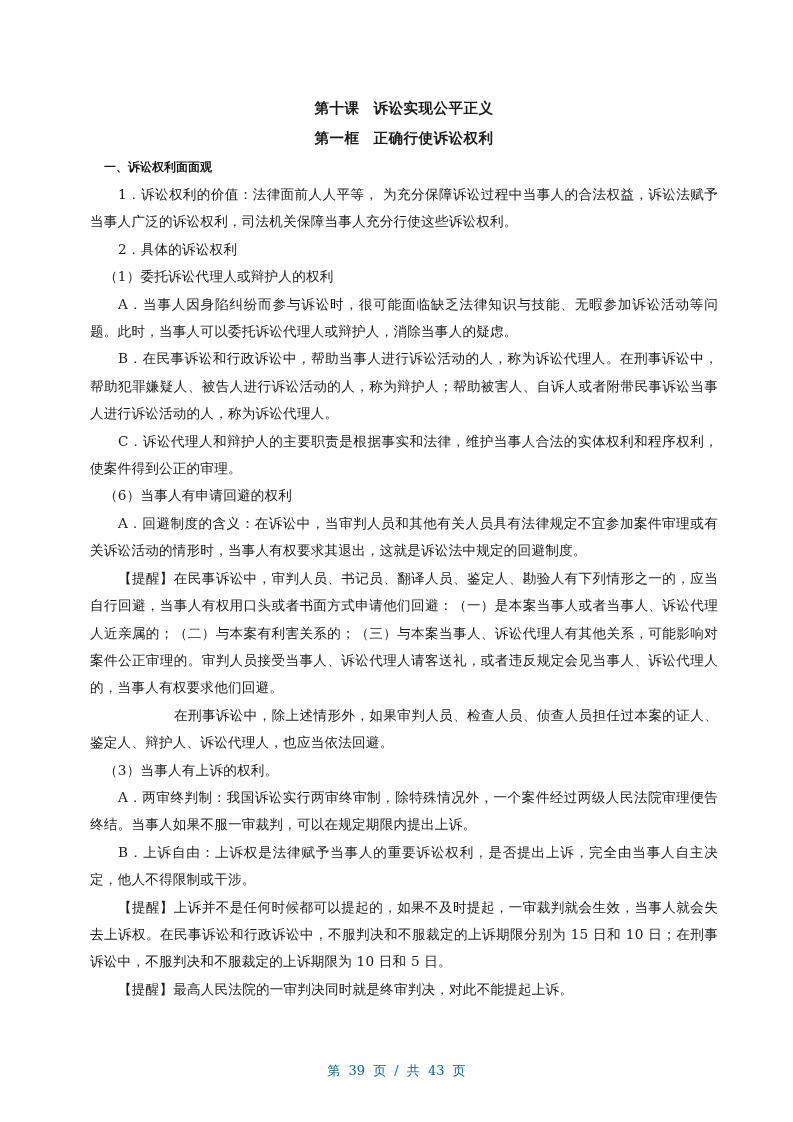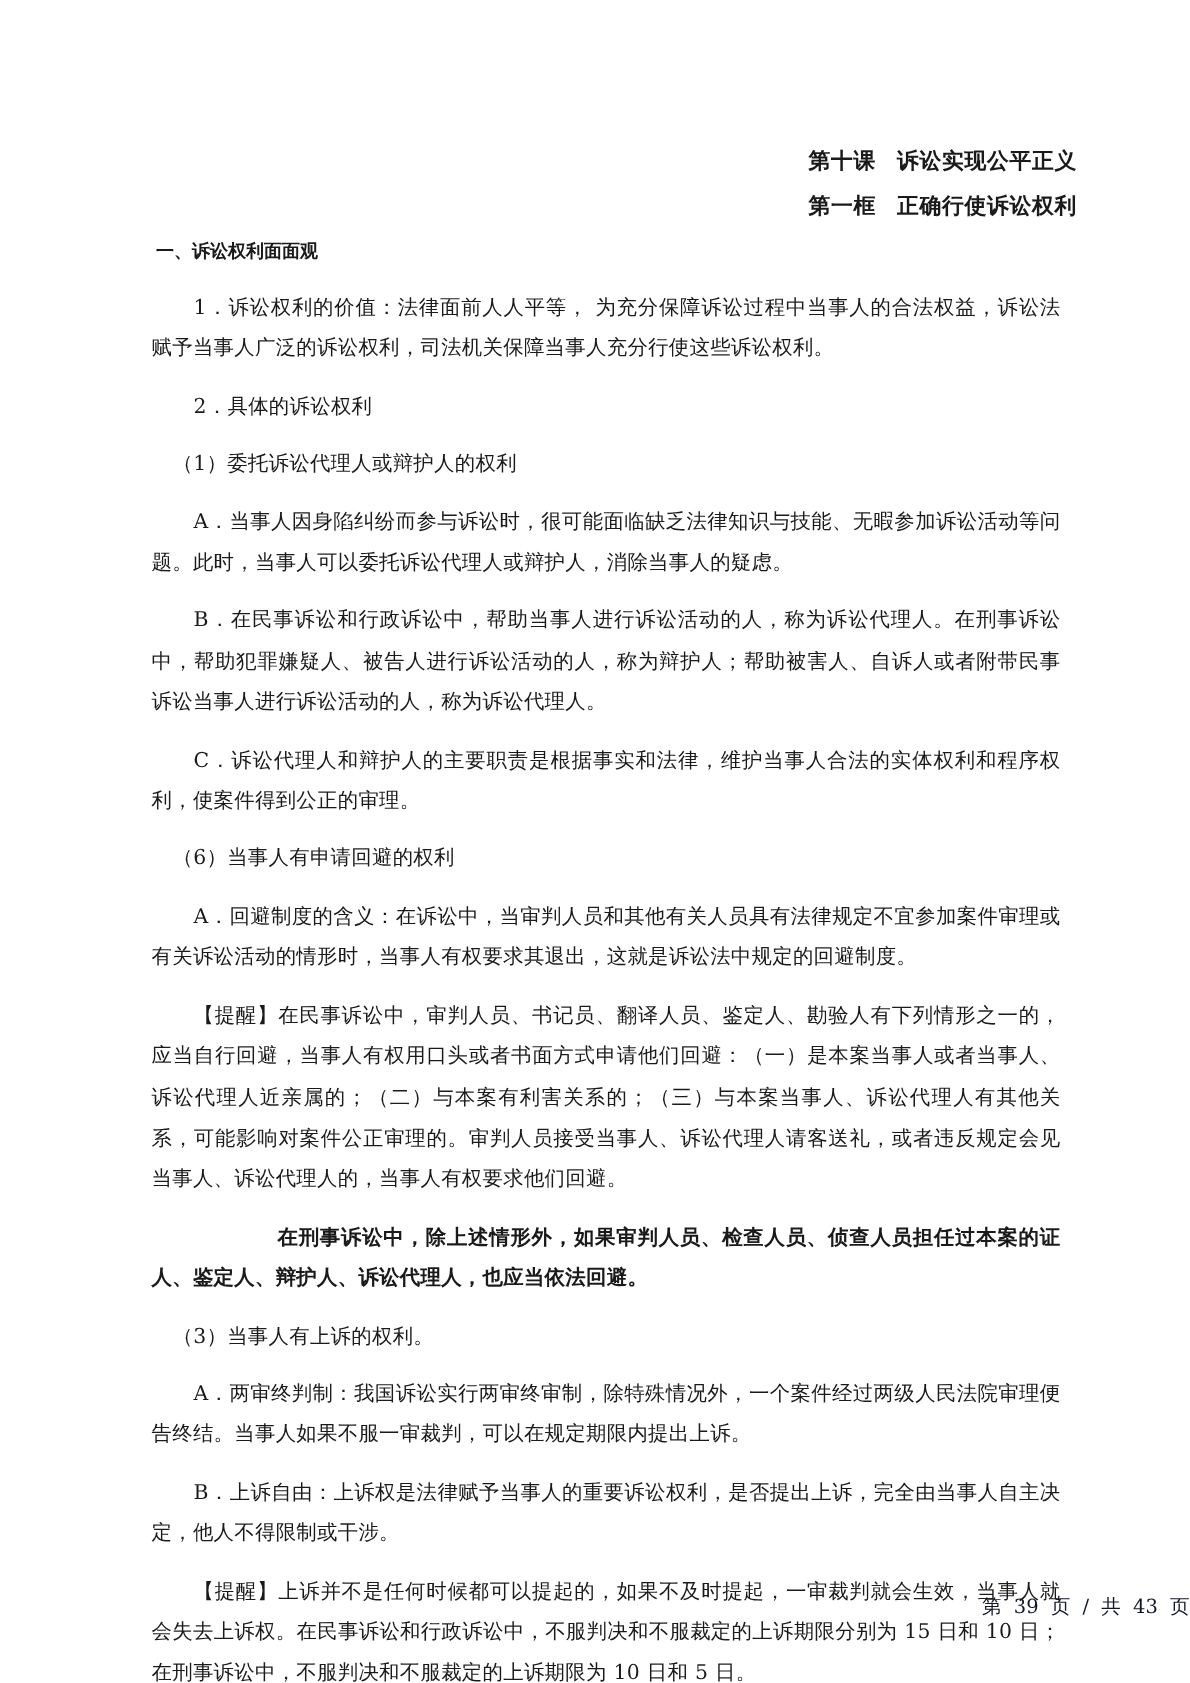--- a/index.html
+++ b/index.html
@@ -1,27 +1,27 @@
 <!DOCTYPE html>
 <html><head>
 <meta charset="utf-8">
 <style>
   html, body { margin: 0; padding: 0; background: #ffffff; }
   body { width: 793px; height: 1122px; position: relative; overflow: hidden;
          font-family: "DejaVu Serif", "Liberation Serif", serif; color: #1a1a1a; }
   .page { position: absolute; left: 90px; top: 93px; width: 628px; }
-  .title { text-align: right; font-weight: bold; font-size: 14.5px; line-height: 30px; letter-spacing: 0.5px; }
+  .title { text-align: center; font-weight: bold; font-size: 14.5px; line-height: 30px; letter-spacing: 0.5px; }
   .title .gap { display: inline-block; width: 14px; }
   .h1 { font-weight: bold; font-size: 12px; line-height: 28px; padding-left: 14px; font-family: Liberation Serif, serif; }
-  p { margin: 11px; font-size: 13.6px; line-height: 27.4px; text-indent: 28px; text-align: justify; letter-spacing: 0.2px; }
+  p { margin: 0; font-size: 13.6px; line-height: 27.4px; text-indent: 28px; text-align: justify; letter-spacing: 0.2px; }
   p.sub { text-indent: 14px; }
-  p.deep { text-indent: 84px; font-weight: bold; }
+  p.deep { text-indent: 84px; }
   .mark { font-weight: normal; }
-  .footer { position: absolute; left: 0; width: 793px; top: 1062px; text-align: right;
-            font-size: 13px; color: #0f172a; word-spacing: 4px; }
+  .footer { position: absolute; left: 0; width: 793px; top: 1062px; text-align: center;
+            font-size: 13px; color: #0369a1; word-spacing: 4px; }
 </style>
 </head>
 <body>
 
 <div class="page">
   <div class="title">
     <span>第十课</span><span class="gap"></span><span>诉讼实现公平正义</span>
   </div>
   <div class="title">
     <span>第一框</span><span class="gap"></span><span>正确行使诉讼权利</span>

